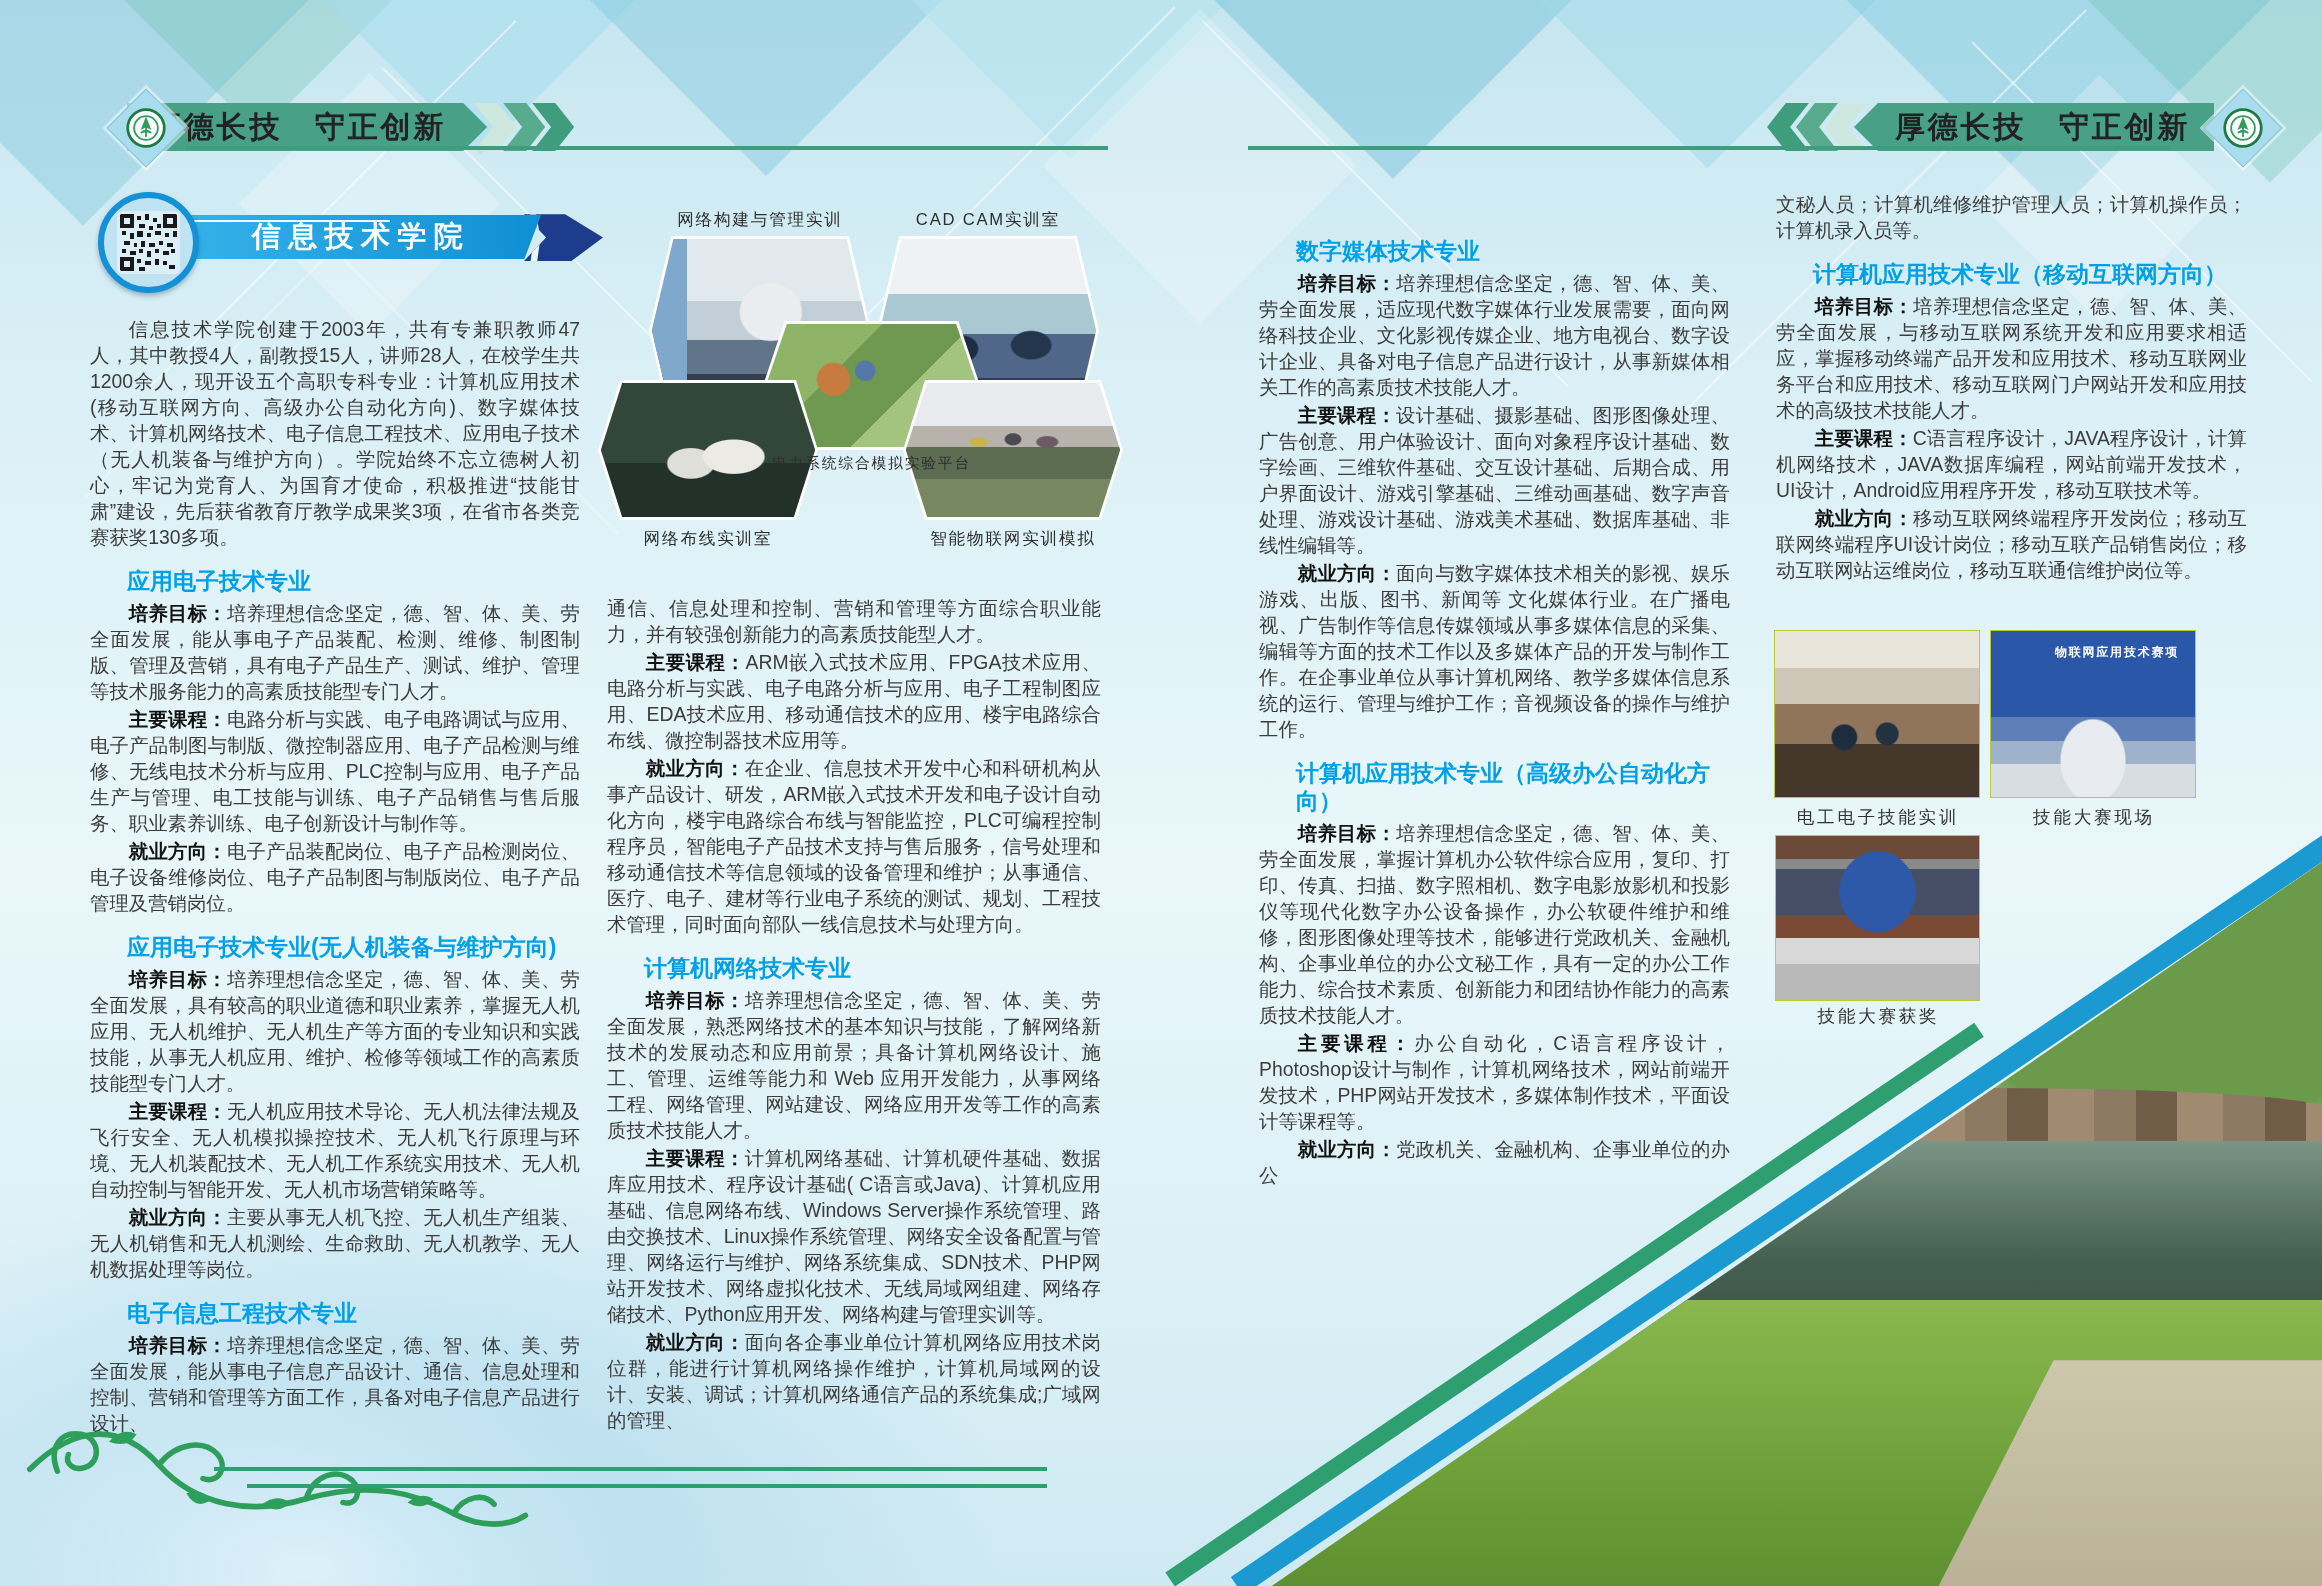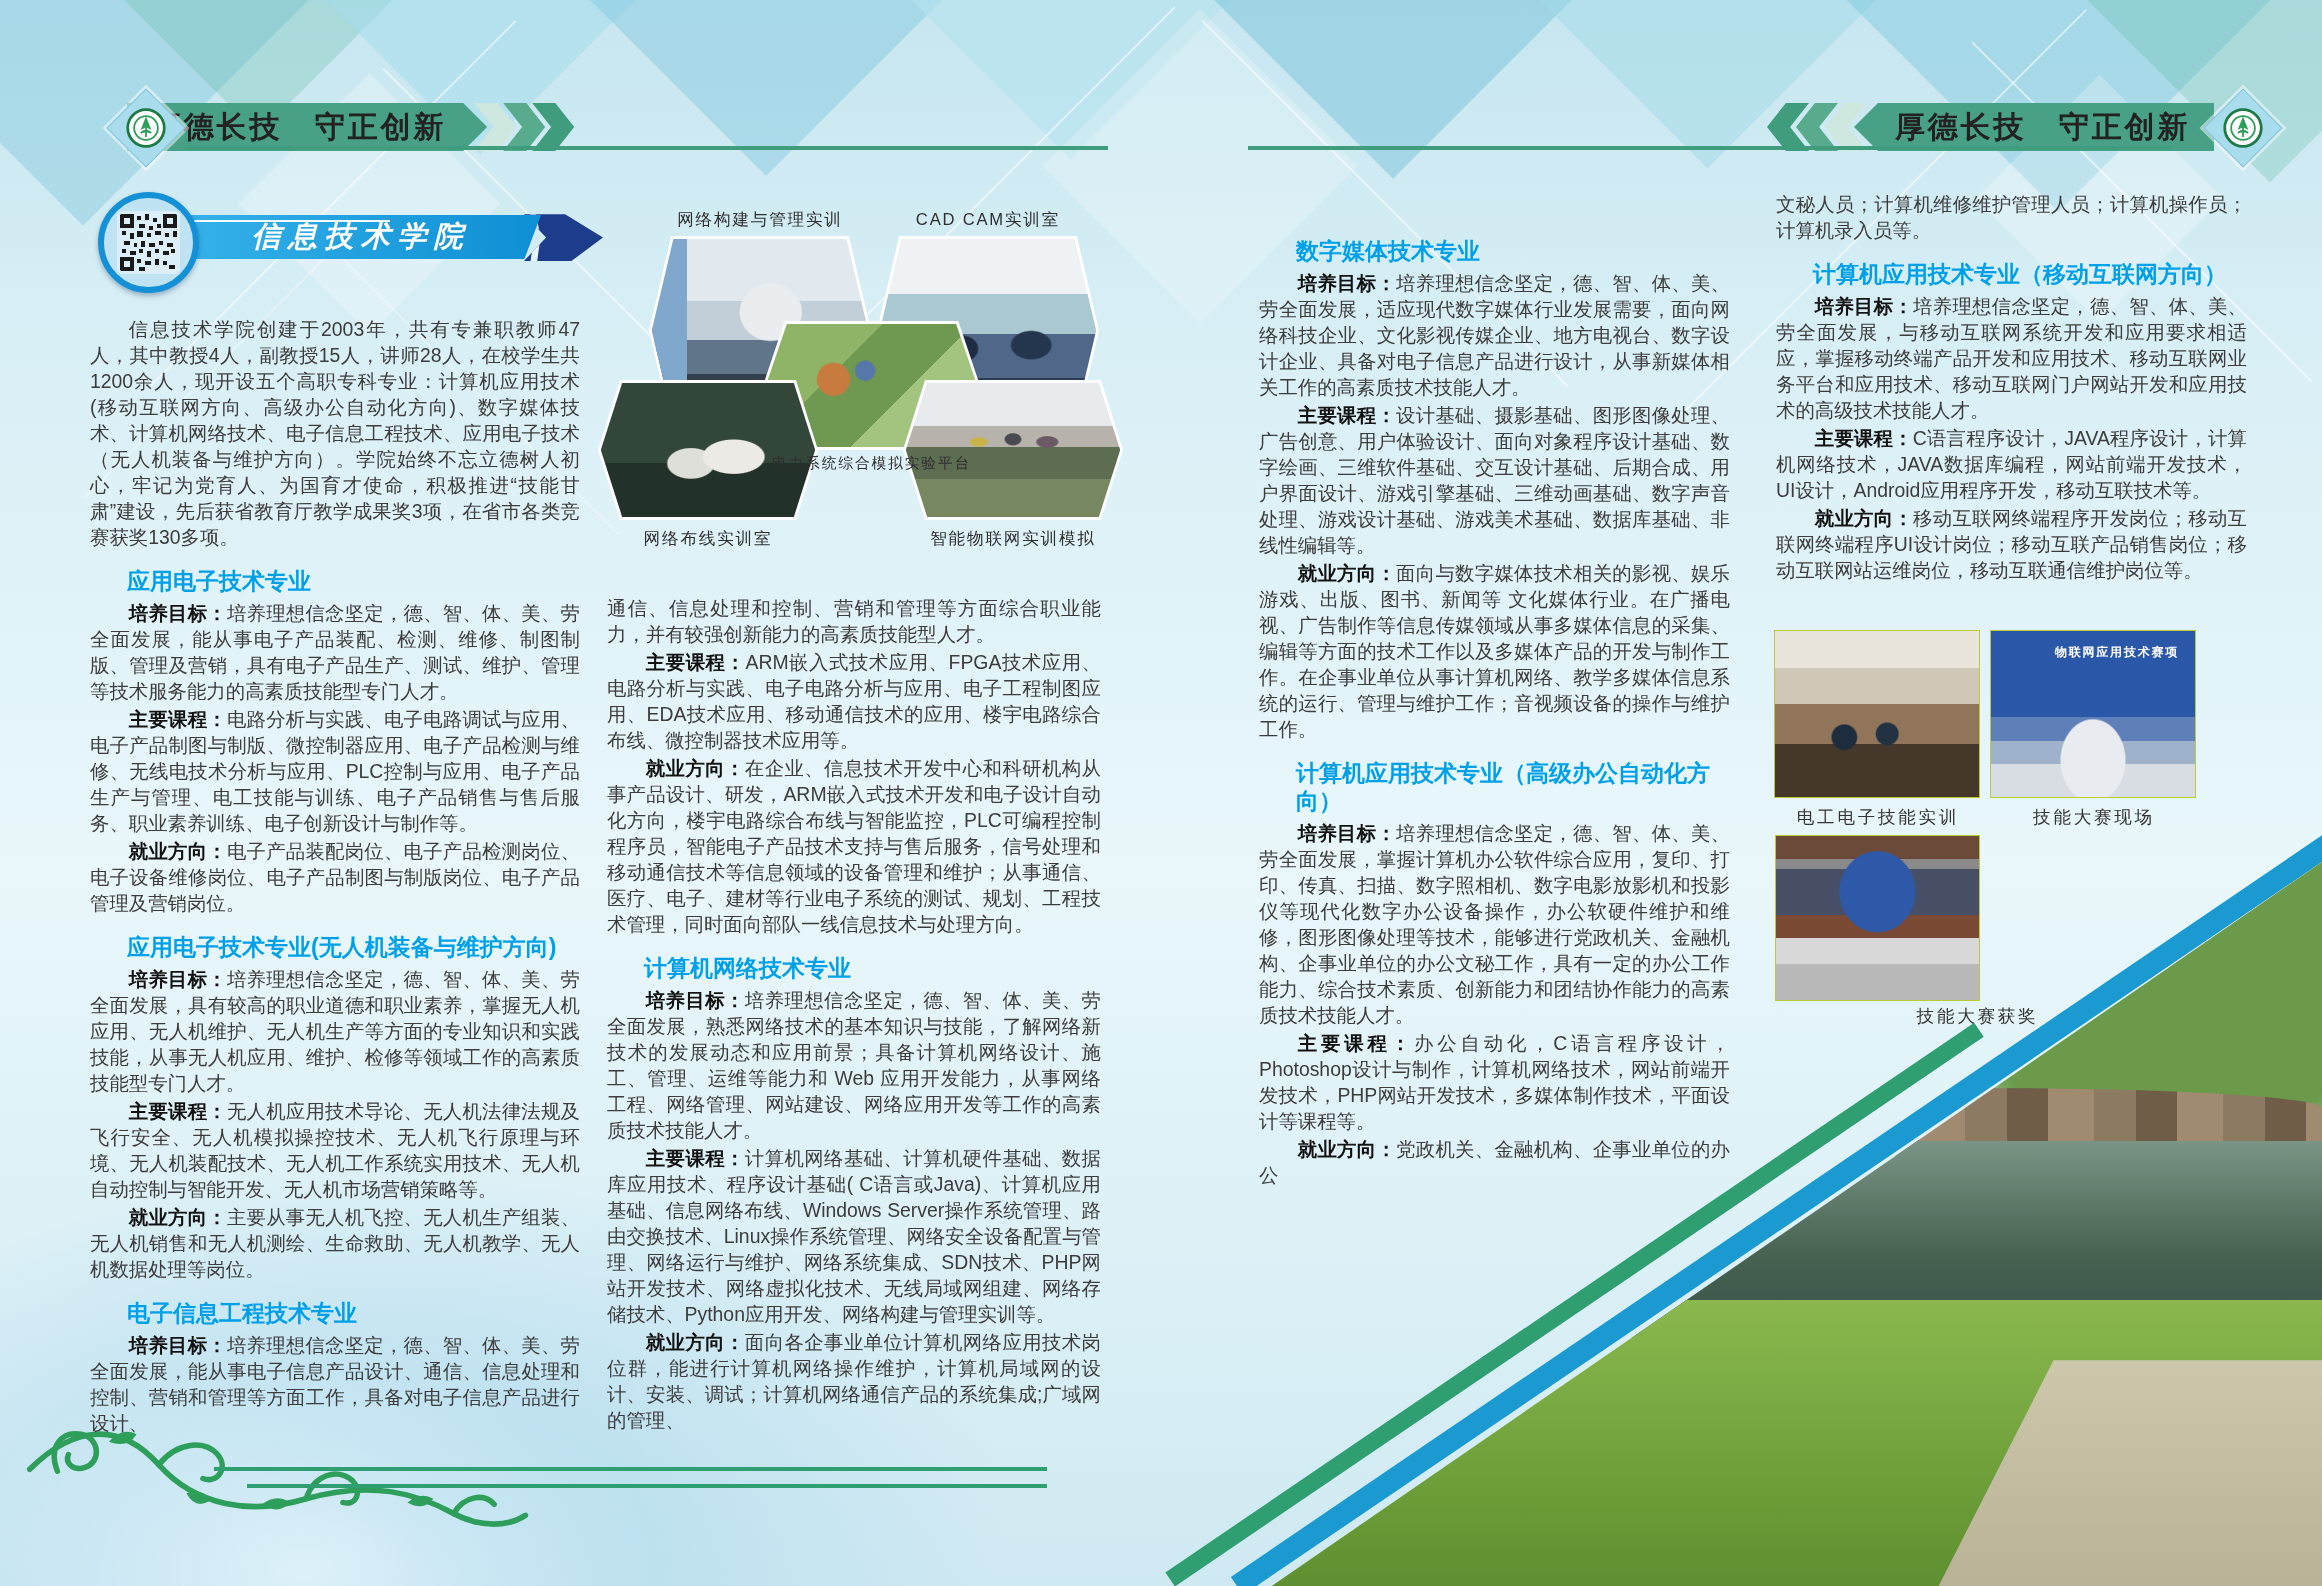--- a/index.html
+++ b/index.html
@@ -27,21 +27,21 @@
     transform:rotate(45deg);display:flex;align-items:center;justify-content:center;box-shadow:0 0 0 2.8px rgba(255,255,255,.5);}
   .diamond .inner{transform:rotate(-45deg);width:42px;height:42px;}
   
   .qr-badge{position:absolute;left:98px;top:192px;width:89px;height:89px;border-radius:50%;
     background:#bfe3f2;border:6.5px solid #1390d6;box-shadow:0 2.8px 5.5px rgba(20,60,100,.35);
     display:flex;align-items:center;justify-content:center;z-index:6;}
   .qr-badge svg{width:57px;height:57px;background:#dceef8;border-radius:5.5px;padding:2.8px;}
   .title-banner{position:absolute;left:181px;top:215px;width:360px;height:44px;z-index:5;
     background:linear-gradient(90deg,#35b2e9,#0f8fd4);border-radius:9.2px 0 0 9.2px;
     clip-path:polygon(0 0,100% 0,calc(100% - 16.6px) 100%,0 100%);
-    display:flex;align-items:center;justify-content:center;color:#fff;font-size:29px;font-weight:bold;letter-spacing:7.4px;font-style:italic;}
+    display:flex;align-items:center;justify-content:center;color:#fff;font-size:29px;font-weight:bold;letter-spacing:7.4px;}
   .title-banner::before{content:"";position:absolute;left:11px;top:4.6px;width:55%;height:2.8px;background:rgba(255,255,255,.95);}
   .title-arrow{position:absolute;left:524px;top:209px;width:79px;height:52px;background:#1e3c8c;z-index:4;
     clip-path:polygon(0 10%,52% 10%,100% 55%,60% 100%,0 100%,28% 55%);}
   .title-arrow::after{content:"";position:absolute;left:5.5px;top:0;width:11px;height:100%;background:#e9f6fb;
     clip-path:polygon(0 10%,60% 10%,100% 55%,70% 100%,10% 100%,40% 55%);}
   
   .col{position:absolute;z-index:5;}
   .para{margin:2px;font-size:19.4px;line-height:26px;text-align:justify;color:#3c3c3c;}
   .para.ind{text-indent:2em;}
   .para b.lbl{color:#121212;}
@@ -283,21 +283,21 @@
   <div class="hexcap" style="left:903px;top:528px;width:220px;">智能物联网实训模拟</div>
 </div>
 
 <div class="photo pf1" style="left:1774px;top:630px;width:204px;height:166px;"></div>
 <div class="photo pf2" style="left:1990px;top:630px;width:204px;height:166px;">
   <div class="ovl">物联网应用技术赛项</div>
 </div>
 <div class="pcap" style="left:1774px;top:805px;width:208px;">电工电子技能实训</div>
 <div class="pcap" style="left:1990px;top:805px;width:208px;">技能大赛现场</div>
 <div class="photo pf3" style="left:1775px;top:835px;width:203px;height:164px;"></div>
-<div class="pcap" style="left:1874px;top:1004px;width:207px;text-align:center;">技能大赛获奖</div>
+<div class="pcap" style="left:1775px;top:1004px;width:207px;text-align:center;">技能大赛获奖</div>
 
 <div class="diag" style="left:1170px;top:1571px;width:978px;height:16.6px;background:#2f9e70;transform:rotate(-34.2deg);"></div>
 <div class="diag" style="left:1237px;top:1575px;width:1338px;height:22px;background:#1b9ad2;transform:rotate(-34.2deg);"></div>
 <div class="campus">
   <div class="sky"></div>
   <div class="bldg"></div>
   <div class="willow"></div>
   <div class="trees"></div>
   <div class="rocks"></div>
   <div class="pond"></div>

